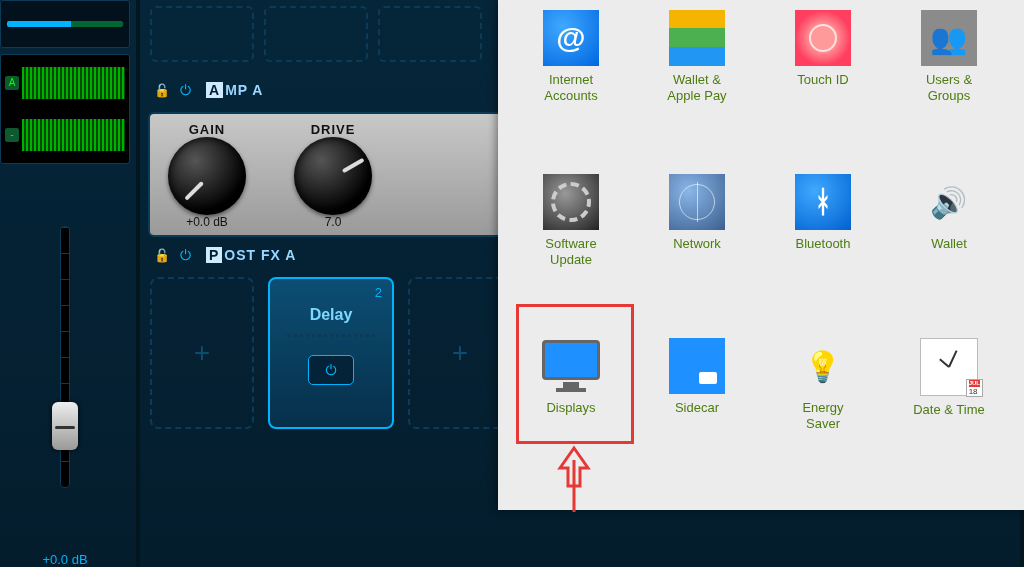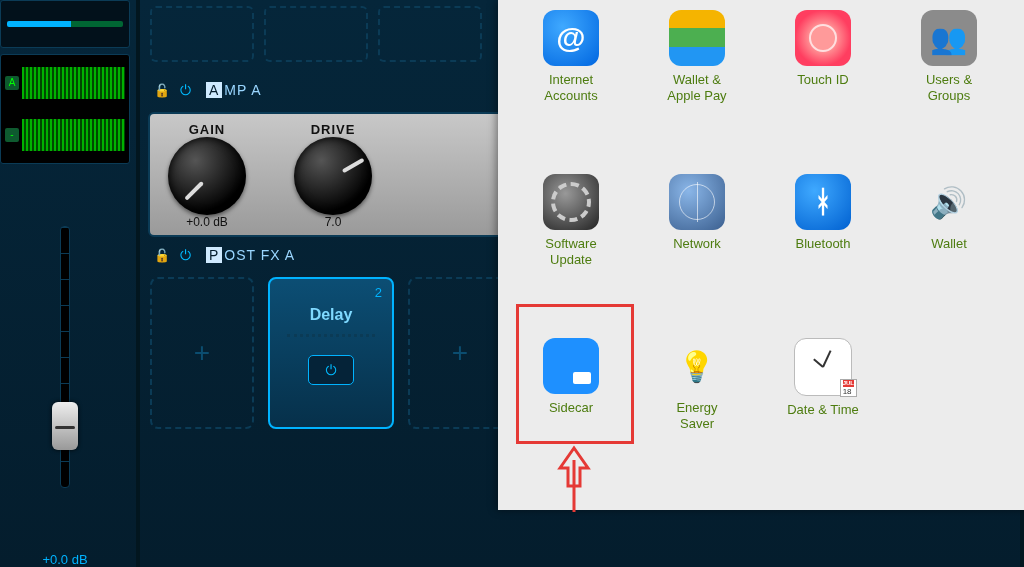--- a/index.html
+++ b/index.html
@@ -18,21 +18,21 @@
 .fader-cap{position:absolute;width:26px;height:48px;border-radius:6px;background:linear-gradient(#eee,#999);box-shadow:0 0 4px rgba(0,0,0,.8);top:62%}
 .fader-cap::after{content:"";position:absolute;left:3px;right:3px;top:50%;height:3px;background:#333;border-radius:2px}
 .fader-readout{color:#00b3ff;font-size:13px;text-align:center;margin-top:2px}
 
 
 .maincol{flex:1;border-left:4px solid #02161f;border-right:4px solid #02161f;display:flex;flex-direction:column;gap:8px;padding:0 8px}
 .slot-row{display:flex;gap:10px;padding:6px 2px}
 .slot{width:100px;height:52px;border:2px dashed #0b3b56;border-radius:6px}
 .section-bar{display:flex;align-items:center;gap:10px;color:#9ad6ff;font-size:14px;letter-spacing:1px;padding:2px 6px}
 .section-bar .lock,.section-bar .pwr{width:16px;height:16px;display:inline-block}
-.section-bar .title{font-weight:400}
+.section-bar .title{font-weight:700}
 .section-bar .title .first{background:#cfeaff;color:#041d2d;padding:0 3px;margin-right:2px}
 .section-bar .hslider{flex:0 0 220px;height:14px;background:linear-gradient(#000,#222);border:1px solid #0b3b56;border-radius:3px;margin-left:auto;position:relative}
 .section-bar .hslider::after{content:"";position:absolute;left:8px;top:3px;width:3px;height:8px;background:#888}
 .section-bar .navbtn{width:22px;height:22px;background:#000;border:1px solid #0b3b56;color:#9ad6ff;display:flex;align-items:center;justify-content:center;font-size:11px}
 
 
 .amp{background:linear-gradient(#c8c8c8,#9a9a9a);border:2px solid #0b3b56;border-radius:6px;padding:8px 18px 6px;display:flex;gap:48px}
 .knob-col{display:flex;flex-direction:column;align-items:center;}
 .knob-col .klabel{font-size:13px;font-weight:700;color:#111;letter-spacing:1px}
 .knob{width:78px;height:78px;border-radius:50%;background:radial-gradient(circle at 35% 30%,#555,#000 70%);position:relative;box-shadow:inset 0 0 8px #000,0 2px 4px rgba(0,0,0,.5)}
@@ -50,21 +50,21 @@
 .pedal .pname{color:#7fd9ff;font-weight:700;font-size:16px}
 .pedal .dots{width:80%;height:4px;border-top:3px dotted #0b3b56;margin-top:4px}
 .pedal .pwrbtn{width:44px;height:28px;background:#052338;border:1px solid #00b3ff;border-radius:5px;color:#00b3ff;display:flex;align-items:center;justify-content:center;margin-top:8px}
 
 .footer{height:30px;background:linear-gradient(#0a547d,#042136);color:#8fd5ff;display:flex;align-items:center;justify-content:center;font-size:14px;border-top:1px solid #0b3b56}
 
 
 .prefs{position:absolute;left:498px;top:0;width:526px;height:500px;background:#ececec;box-shadow:-2px 0 8px rgba(0,0,0,.4);padding:10px 0 0 14px}
 .prefs-grid{display:grid;grid-template-columns:repeat(4,118px);grid-auto-rows:150px;gap:14px 8px}
 .pref{display:flex;flex-direction:column;align-items:center;gap:6px;cursor:pointer}
-.pref .icon{width:56px;height:56px;border-radius:12px;display:flex;align-items:center;justify-content:center;font-size:30px;color:#fff;position:relative}
+.pref .icon{width:56px;height:56px;border-radius:0;display:flex;align-items:center;justify-content:center;font-size:30px;color:#fff;position:relative}
 .pref .plabel{font-size:13px;color:#4d7c0f;text-align:center;line-height:1.25;white-space:pre-line}
 
 .ic-internet{background:radial-gradient(circle at 35% 30%,#3fa9ff,#0066e0);border-radius:50%}
 .ic-wallet{background:linear-gradient(#f5b400 33%,#4caf50 33% 66%,#2196f3 66%);border-radius:6px}
 .ic-touch{background:radial-gradient(circle,#ff9a9a 30%,#ff3e60 70%);border-radius:50%}
 .ic-touch::after{content:"";position:absolute;inset:14px;border:2px solid rgba(255,255,255,.7);border-radius:50%}
 .ic-users{background:#8b8b8b;border-radius:50%}
 .ic-sw{background:radial-gradient(circle at 40% 35%,#999,#222);border-radius:50%}
 .ic-sw::after{content:"";position:absolute;inset:8px;border:4px dashed #ccc;border-radius:50%}
 .ic-net{background:radial-gradient(circle at 35% 30%,#8ab6e8,#3b5f8f);border-radius:50%}
@@ -222,20 +222,28 @@
         </div>
         <div class="plabel">Bluetooth</div>
       </div>
       <div class="pref">
         <div class="icon ic-sound">
           <span class="icon-speaker"></span>
         </div>
         <div class="plabel">Wallet</div>
       </div>
       <div class="pref">
+        <div class="icon ic-disp">
+          <div class="scr"></div>
+          <div class="stand"></div>
+          <div class="base"></div>
+        </div>
+        <div class="plabel">Displays</div>
+      </div>
+      <div class="pref">
         <div class="icon ic-side"></div>
         <div class="plabel">Sidecar</div>
       </div>
       <div class="pref">
         <div class="icon ic-energy">
           <span class="icon-bulb"></span>
         </div>
         <div class="plabel">Energy
 Saver</div>
       </div>

